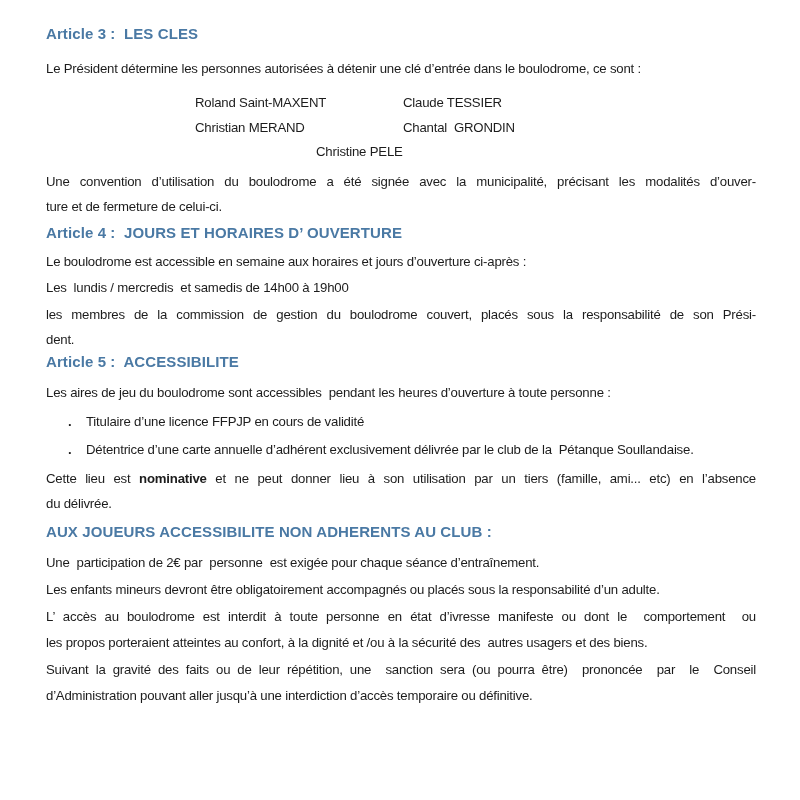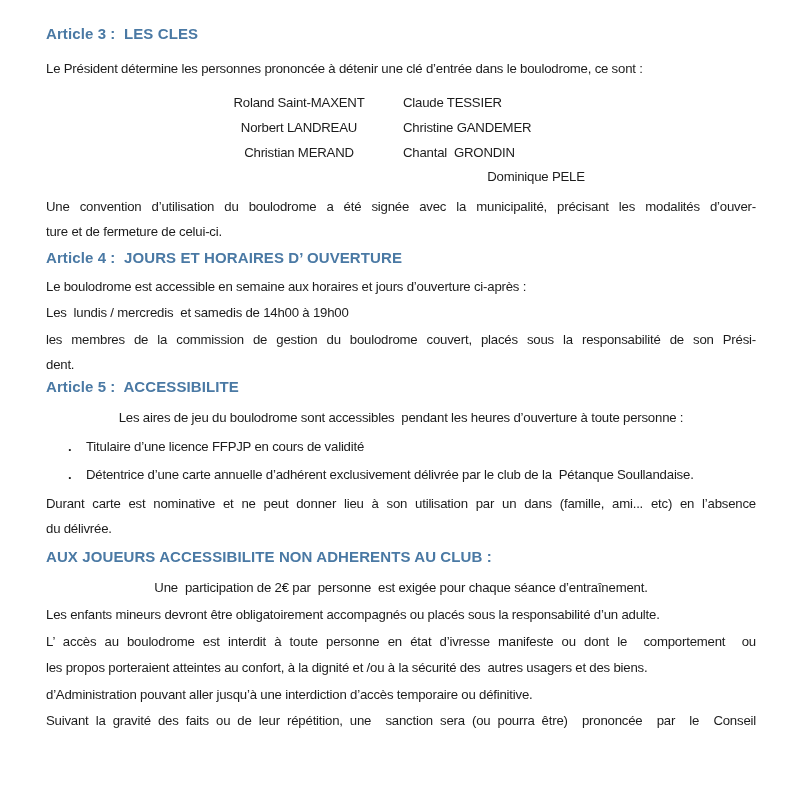--- a/index.html
+++ b/index.html
@@ -62,53 +62,49 @@
     display: flex;
     line-height: 28px;
     font-size: 13.2px;
     letter-spacing: -0.2px;
   }
   .bullet-dot {
     margin-left: 22px;
     width: 18px;
     font-weight: bold;
   }
-  .b { font-weight: normal; }
+  .b { font-weight: bold; }
   
   .mt2  { margin-top: 2px; }
   .mt4  { margin-top: 4px; }
   .mt6  { margin-top: 6px; }
-  .mt8  { margin-top: 8px; text-align: center; }
+  .mt8  { margin-top: 8px; }
   .mt12 { margin-top: 12px; }
   .mt1  { margin-top: 1px; }
   .mt0  { margin-top: 0; }
 </style>
 </head>
 <body>
 
 <div class="page">
 
   <h2 class="heading mt2">Article 3 :&nbsp; LES CLES</h2>
 
-  <p class="body-text mt12">Le Président détermine les personnes prononcée à détenir une clé d’entrée dans le boulodrome, ce sont :</p>
+  <p class="body-text mt12">Le Président détermine les personnes autorisées à détenir une clé d’entrée dans le boulodrome, ce sont :</p>
 
   <div class="mt8">
     <div class="names-row">
       <span class="names-col1">Roland Saint-MAXENT</span>
       <span>Claude TESSIER</span>
     </div>
     <div class="names-row">
-      <span class="names-col1">Norbert LANDREAU</span>
-      <span>Christine GANDEMER</span>
-    </div>
-    <div class="names-row">
       <span class="names-col1">Christian MERAND</span>
       <span>Chantal&nbsp; GRONDIN</span>
     </div>
-    <div class="names-center">Dominique PELE</div>
+    <div class="names-center">Christine PELE</div>
   </div>
 
   <div class="mt6">
     <p class="body-text lh25 just">Une convention d’utilisation du boulodrome a été signée avec la municipalité, précisant les modalités d’ouver-</p>
     <p class="body-text lh25">ture et de fermeture de celui-ci.</p>
   </div>
 
   <h2 class="heading mt4">Article 4 :&nbsp; JOURS ET HORAIRES D’ OUVERTURE</h2>
 
   <p class="body-text mt6">Le boulodrome est accessible en semaine aux horaires et jours d’ouverture ci-après :</p>
@@ -128,32 +124,32 @@
       <span class="bullet-dot">.</span>
       <span>Titulaire d’une licence FFPJP en cours de validité</span>
     </div>
     <div class="bullet-row">
       <span class="bullet-dot">.</span>
       <span>Détentrice d’une carte annuelle d’adhérent exclusivement délivrée par le club de la&nbsp; Pétanque Soullandaise.</span>
     </div>
   </div>
 
   <div class="mt2">
-    <p class="body-text lh25 just"><span>Durant carte est </span><span class="b">nominative</span><span> et ne peut donner lieu à son utilisation par un dans (famille, ami... etc) en l’absence</span></p>
+    <p class="body-text lh25 just"><span>Cette lieu est </span><span class="b">nominative</span><span> et ne peut donner lieu à son utilisation par un tiers (famille, ami... etc) en l’absence</span></p>
     <p class="body-text lh25">du délivrée.</p>
   </div>
 
   <h2 class="heading mt6">AUX JOUEURS ACCESSIBILITE NON ADHERENTS AU CLUB :</h2>
 
   <p class="body-text mt8">Une&nbsp; participation de 2€ par&nbsp; personne&nbsp; est exigée pour chaque séance d’entraînement.</p>
   <p class="body-text mt1">Les enfants mineurs devront être obligatoirement accompagnés ou placés sous la responsabilité d’un adulte.</p>
 
   <div class="mt1">
     <p class="body-text just">L’ accès au boulodrome est interdit à toute personne en état d’ivresse manifeste ou dont le&nbsp; comportement&nbsp; ou</p>
     <p class="body-text">les propos porteraient atteintes au confort, à la dignité et /ou à la sécurité des&nbsp; autres usagers et des biens.</p>
   </div>
 
   <div class="mt1">
+    <p class="body-text just">Suivant la gravité des faits ou de leur répétition, une&nbsp; sanction sera (ou pourra être)&nbsp; prononcée&nbsp; par&nbsp; le&nbsp; Conseil</p>
     <p class="body-text">d’Administration pouvant aller jusqu’à une interdiction d’accès temporaire ou définitive.</p>
-    <p class="body-text just">Suivant la gravité des faits ou de leur répétition, une&nbsp; sanction sera (ou pourra être)&nbsp; prononcée&nbsp; par&nbsp; le&nbsp; Conseil</p>
   </div>
 
 </div>
 
 </body></html>

